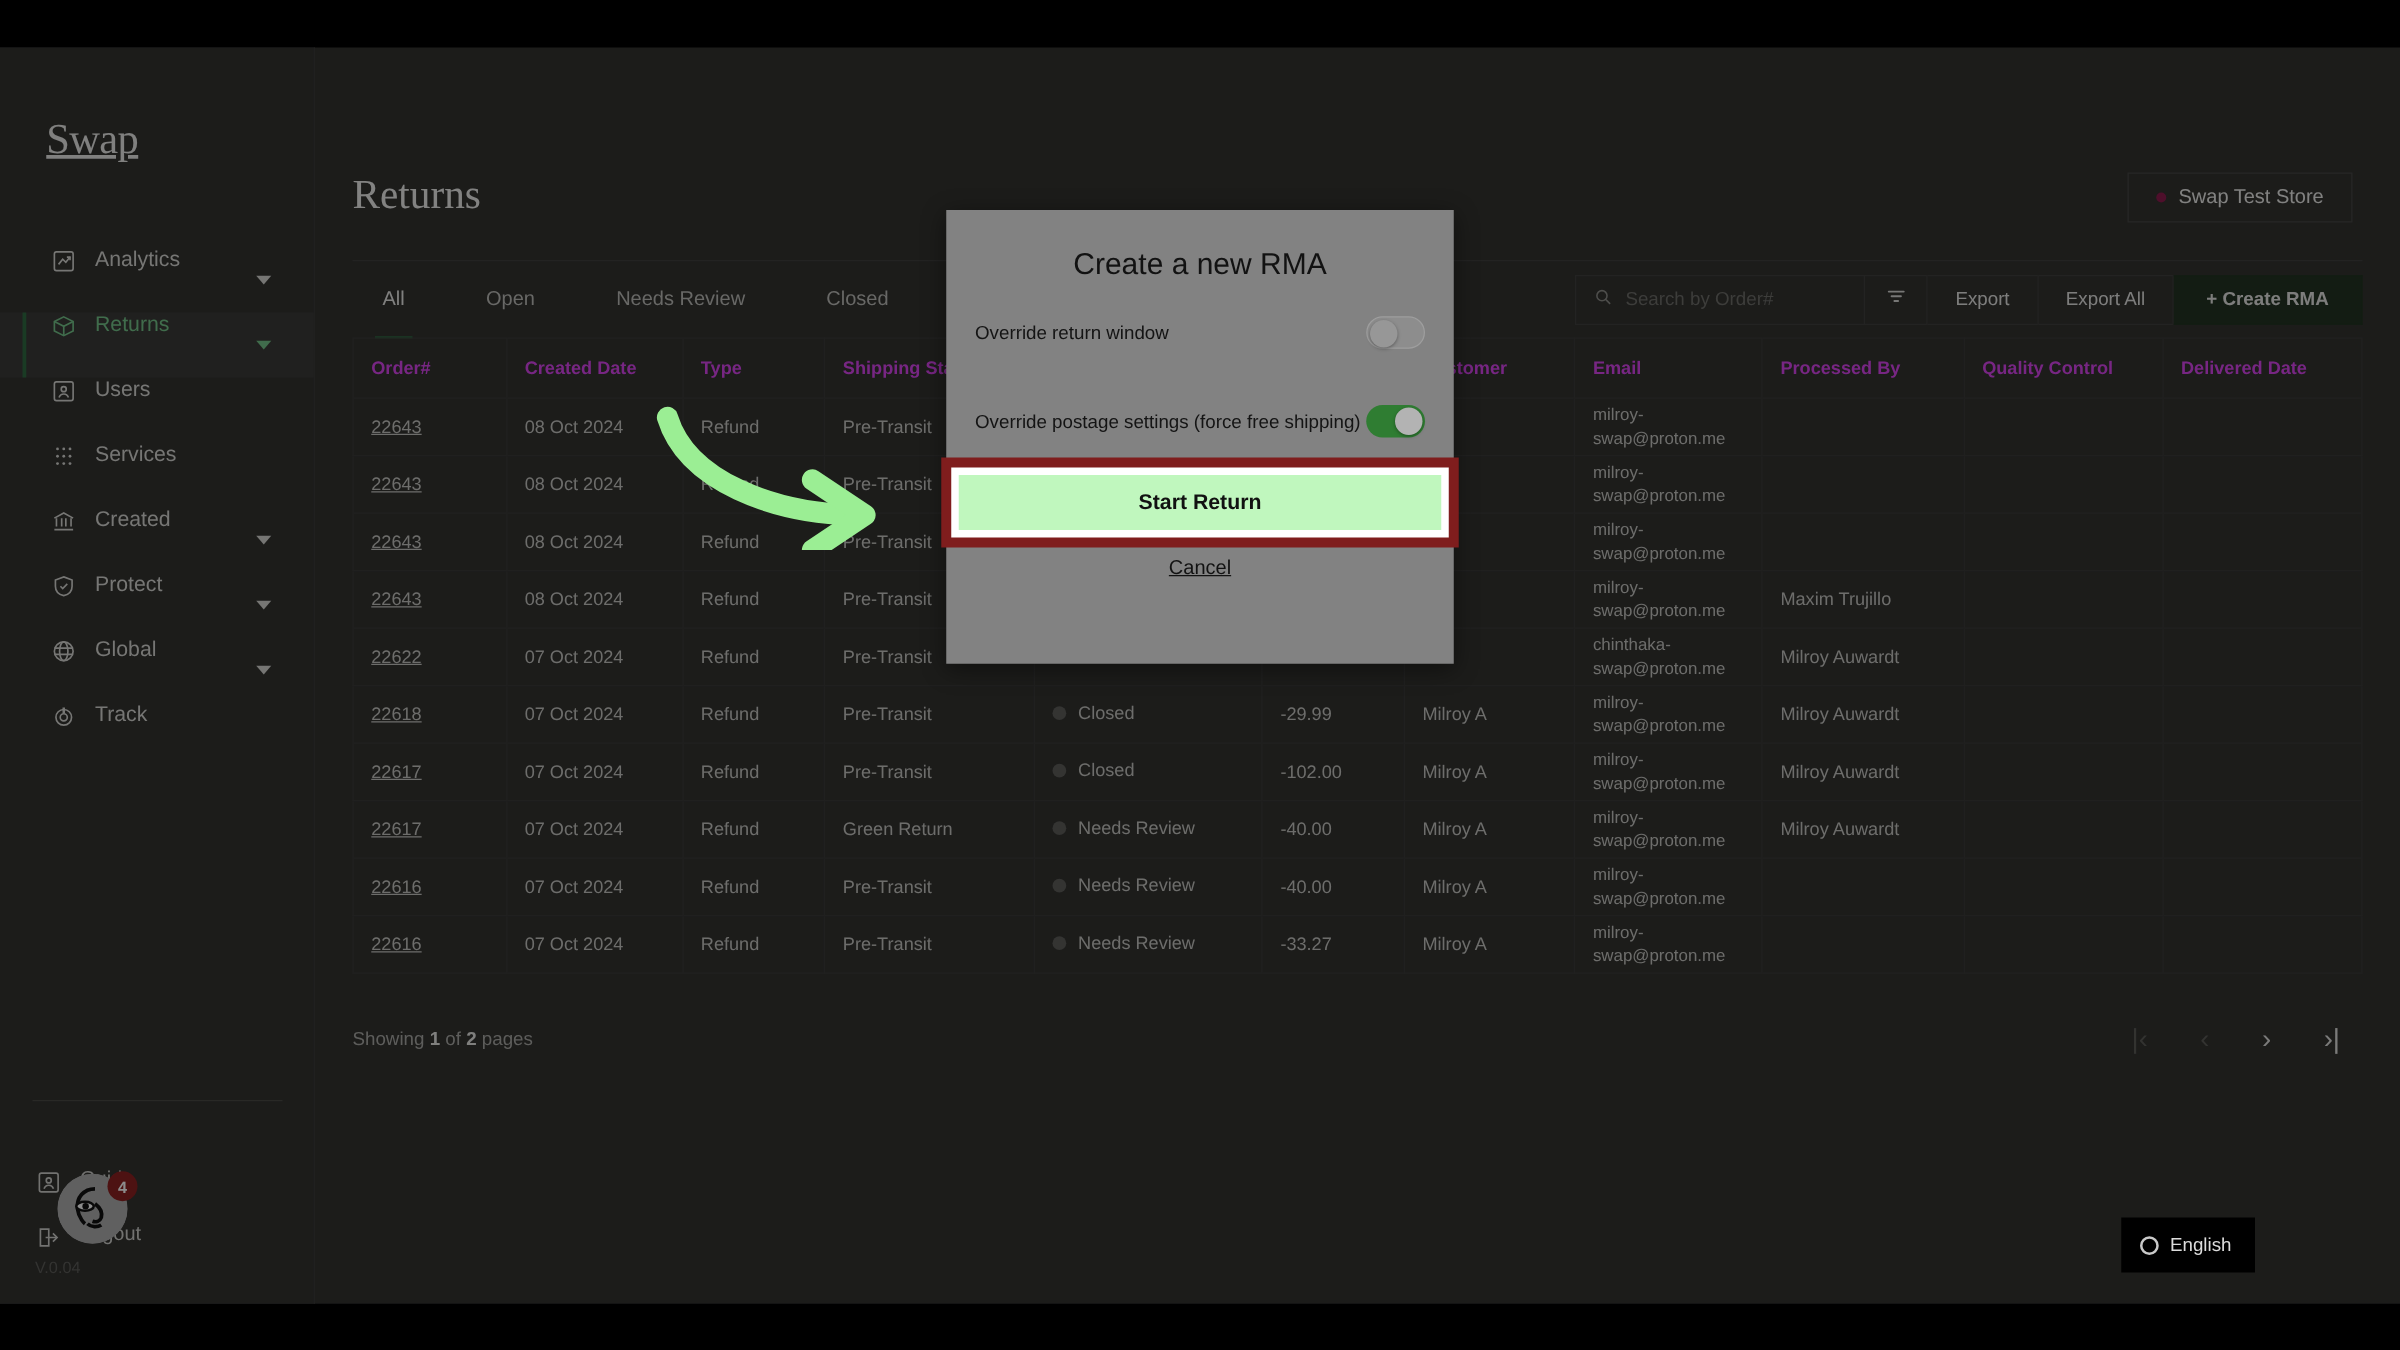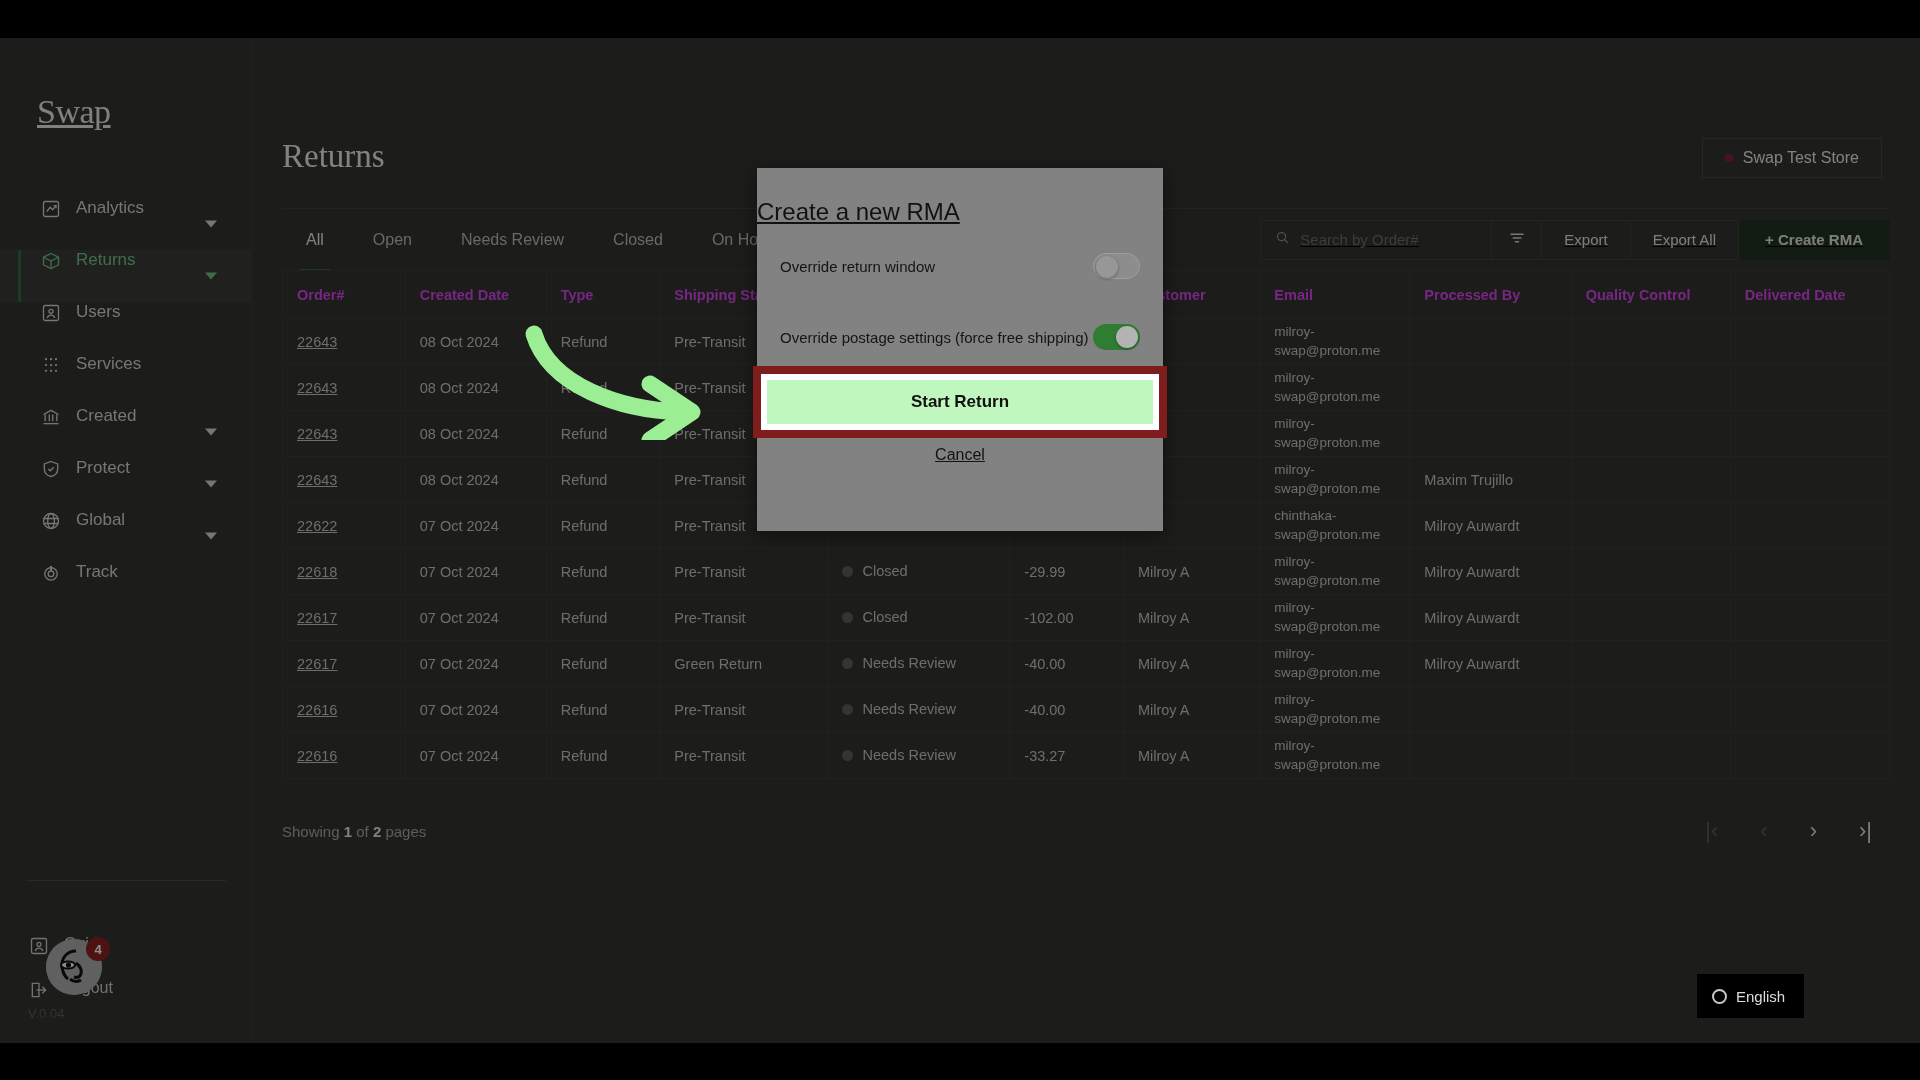--- a/index.html
+++ b/index.html
@@ -126,37 +126,37 @@
   .store-dot {
     width: 8px; height: 8px; border-radius: 50%;
     background: #8e1b4e;
   }
   .toolbar {
     position: absolute; left: 30px; right: 30px; top: 170px;
     height: 62px;
     border-top: 1px solid #3f3f3d;
     display: flex; align-items: center;
   }
-  .tabs { display: flex; align-items: center; gap: 1px; }
+  .tabs { display: flex; align-items: center; gap: 17px; }
   .tab {
     position: relative;
     padding: 0 24px;
     height: 62px; line-height: 62px;
     font-size: 16px; color: #bdbdb9;
     cursor: pointer;
   }
   .tab.active { color: #e9e9e7; }
   .tab.active::after {
     content: ""; position: absolute;
     left: 18px; right: 18px; bottom: 0;
     height: 2px; background: #2f6b42;
   }
   .tb-right {
     margin-left: auto;
-    display: flex; align-items: flex-start; text-decoration: underline;
+    display: flex; align-items: flex-start;
   }
   .search-box {
     display: flex; align-items: center; gap: 10px;
     width: 232px; height: 40px;
     padding: 0 14px;
     border: 1px solid #3f3f3d;
   }
   .search-box svg { width: 15px; height: 15px; flex: 0 0 15px; }
   .search-box input {
     background: transparent; border: none; outline: none;
@@ -221,26 +221,25 @@
   
   .modal {
     position: absolute;
     left: 757px; top: 168px;
     width: 406px; height: 363px;
     background: #828282;
     box-shadow: 0 4px 18px rgba(0,0,0,0.45);
     z-index: 40;
   }
   .modal-title {
-    text-align: left;
+    text-align: center;
     margin-top: 30px;
     font-size: 24px;
     color: #121212;
     font-family: "Liberation Sans", sans-serif;
-    text-decoration: underline;
   }
   .opt-row {
     position: absolute;
     left: 23px; right: 23px;
     display: flex; align-items: center;
   }
   .opt-row.r1 { top: 85px; }
   .opt-row.r2 { top: 156px; }
   .opt-label { font-size: 15px; color: #141414; }
   .toggle {

